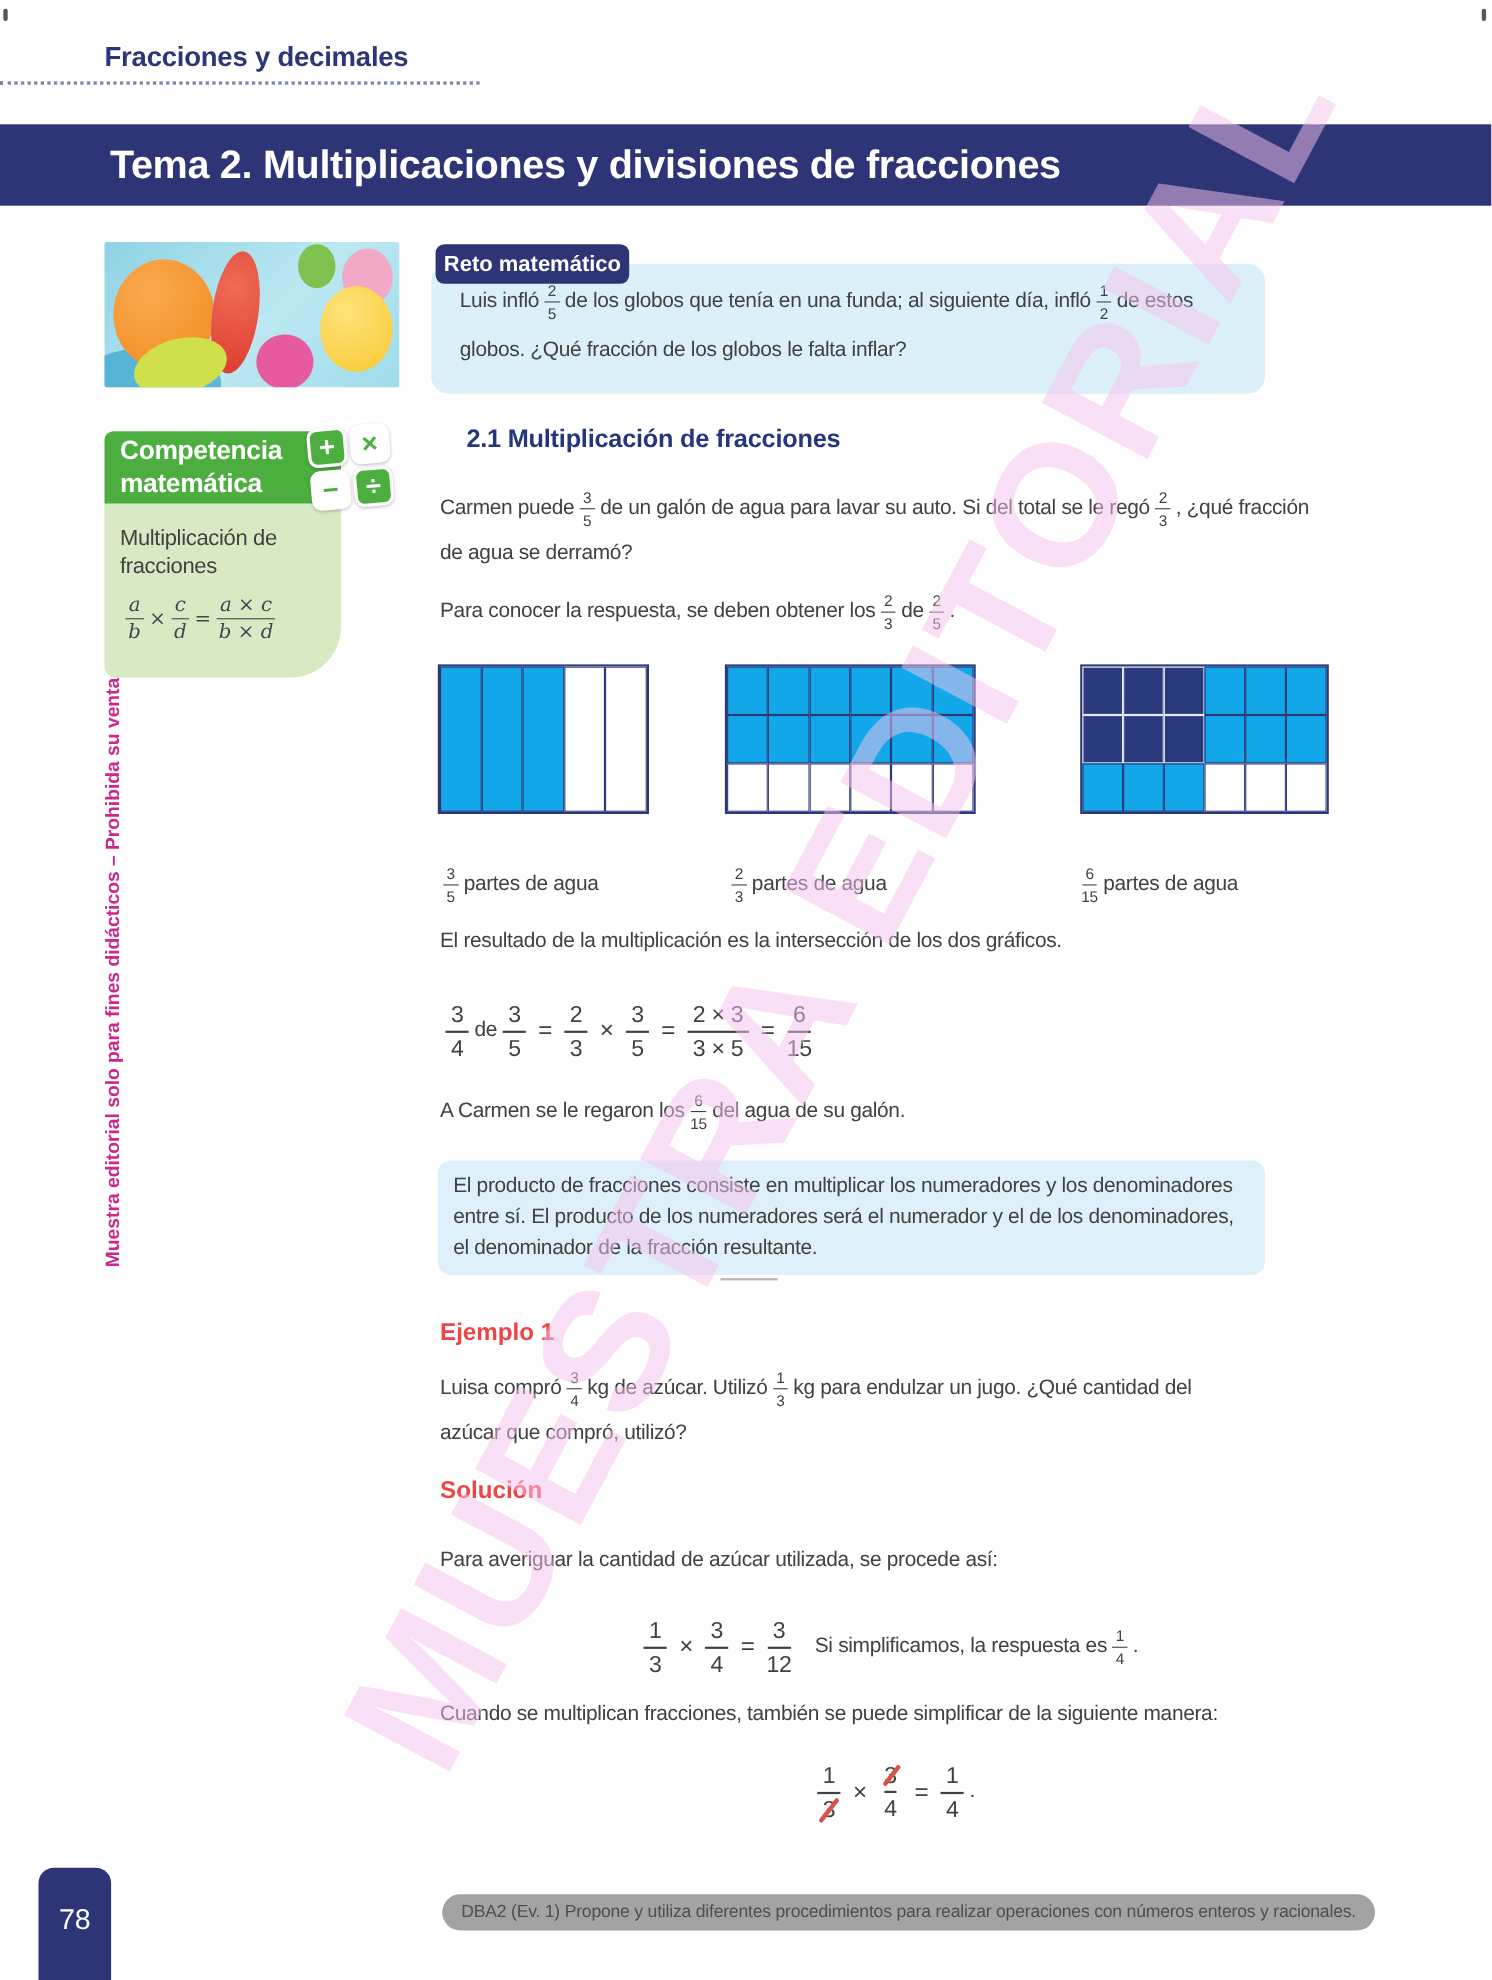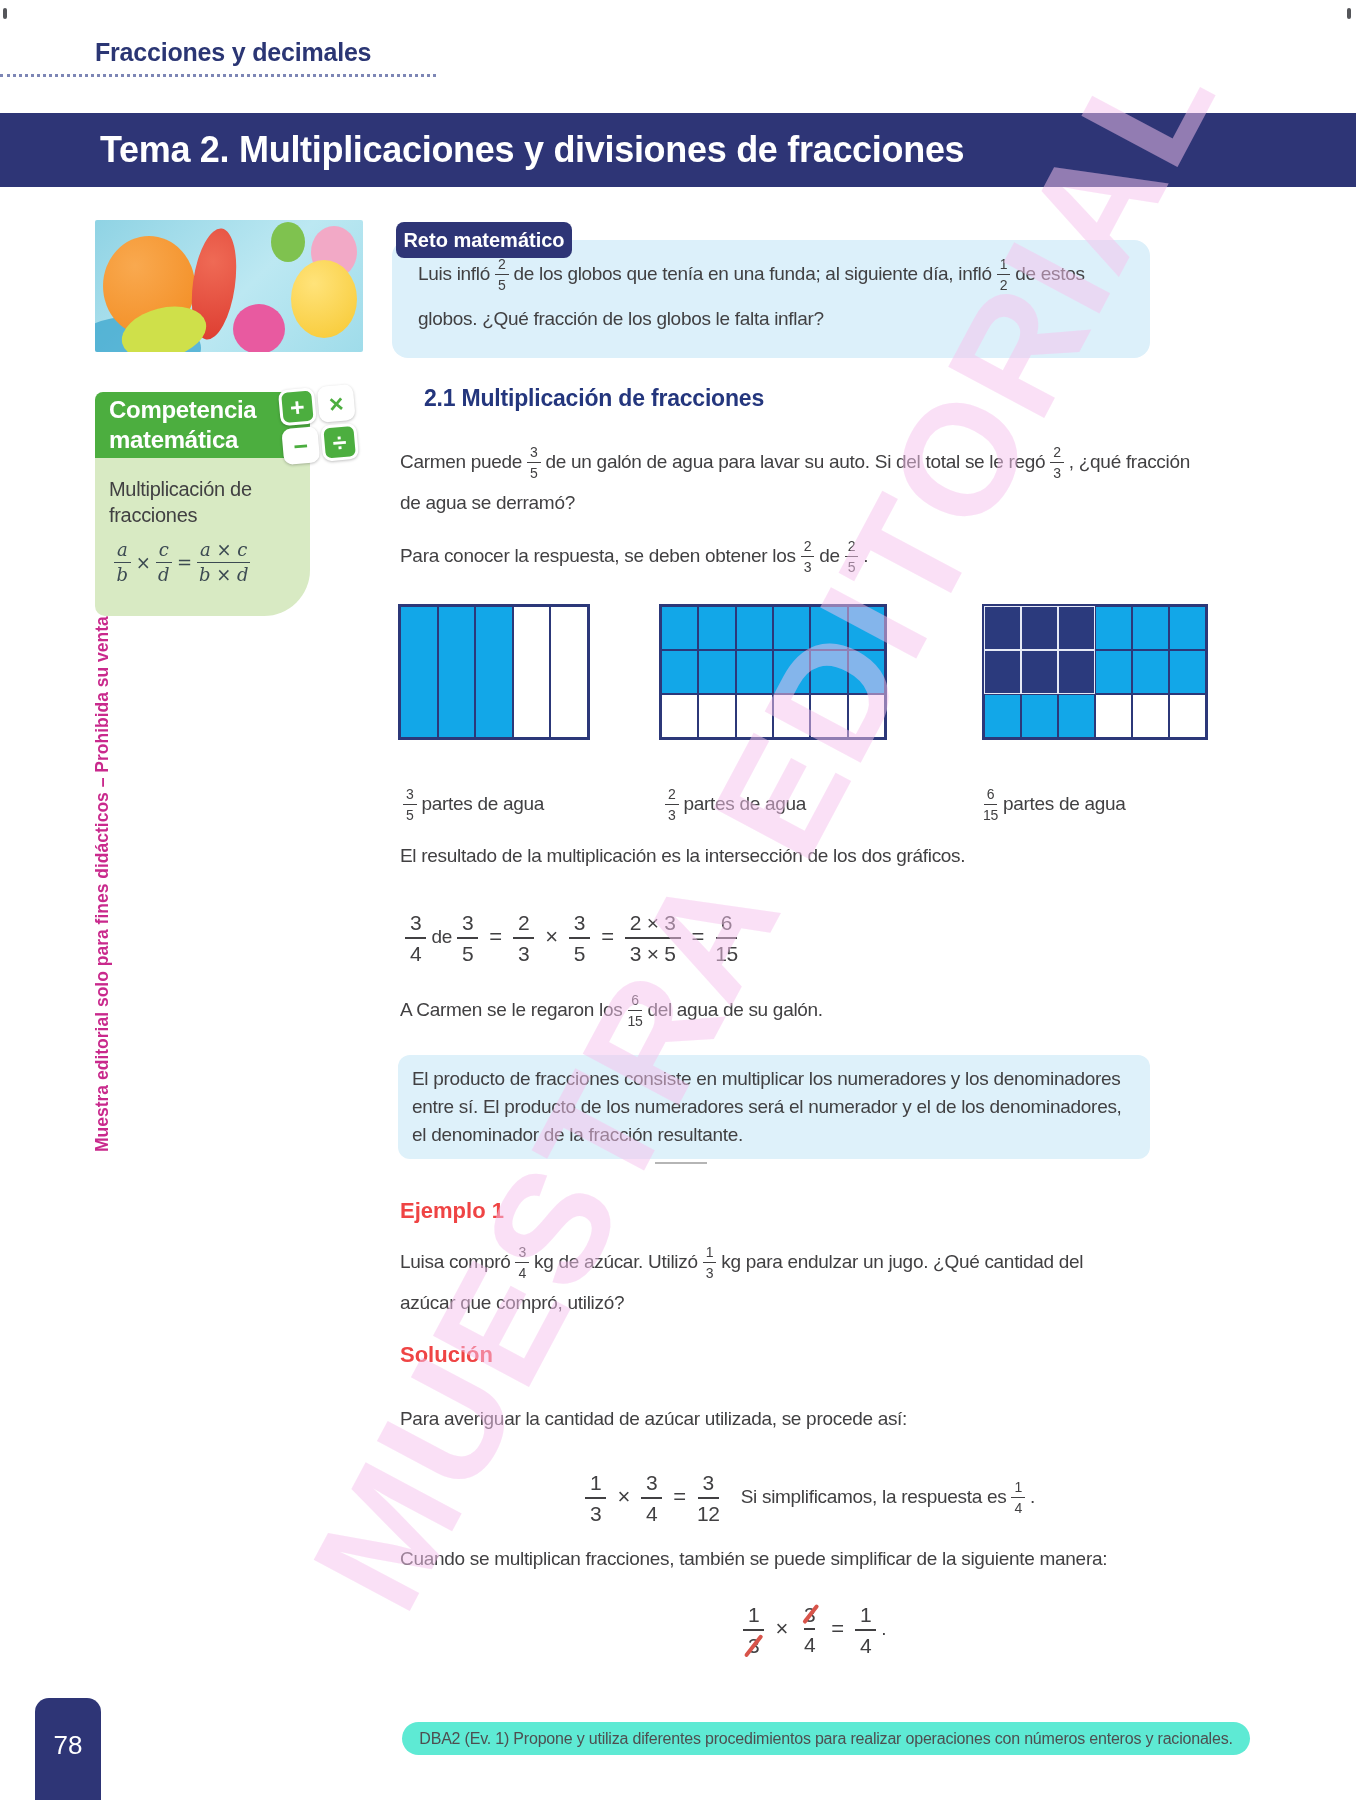--- a/index.html
+++ b/index.html
@@ -72,21 +72,21 @@
 
   
   .info-box{left:398px;top:1055px;width:752px;height:104px;background:#def1fa;border-radius:12px;
             box-sizing:border-box;padding:10px 0 0 14px;}
   .info-box div{font-size:19px;line-height:28px;color:#414042;letter-spacing:-0.3px;white-space:nowrap;}
   .mini-rule{left:655px;top:1162px;width:52px;border-bottom:2px solid #b5b5b5;}
 
   
   .page-tab{left:35px;top:1698px;width:66px;height:102px;background:#2e3576;border-radius:14px 14px 0 0;
             display:flex;justify-content:center;color:#fff;font-size:26px;padding-top:32px;box-sizing:border-box;}
-  .dba-pill{left:402px;top:1722px;width:848px;height:33px;background:#5eead4;border-radius:17px;
+  .dba-pill{left:402px;top:1722px;width:848px;height:33px;background:#a3a3a3;border-radius:17px;
             display:flex;align-items:center;justify-content:center;font-size:16px;color:#4e4e50;letter-spacing:-0.2px;text-align:right;}
 
   
   .side-wm{left:92px;top:600px;height:552px;width:22px;z-index:10;}
   .side-wm span{display:block;height:552px;writing-mode:vertical-rl;transform:rotate(180deg);
                 font-size:17.5px;font-weight:bold;color:#c9298c;white-space:nowrap;letter-spacing:0;}
   .diag-wm{left:-100px;top:720px;width:1720px;height:230px;line-height:230px;text-align:center;
            transform:rotate(-62deg);font-size:158px;font-weight:bold;letter-spacing:4px;
            color:#f6c3ee;opacity:0.5;z-index:40;pointer-events:none;white-space:nowrap;}
 </style>

